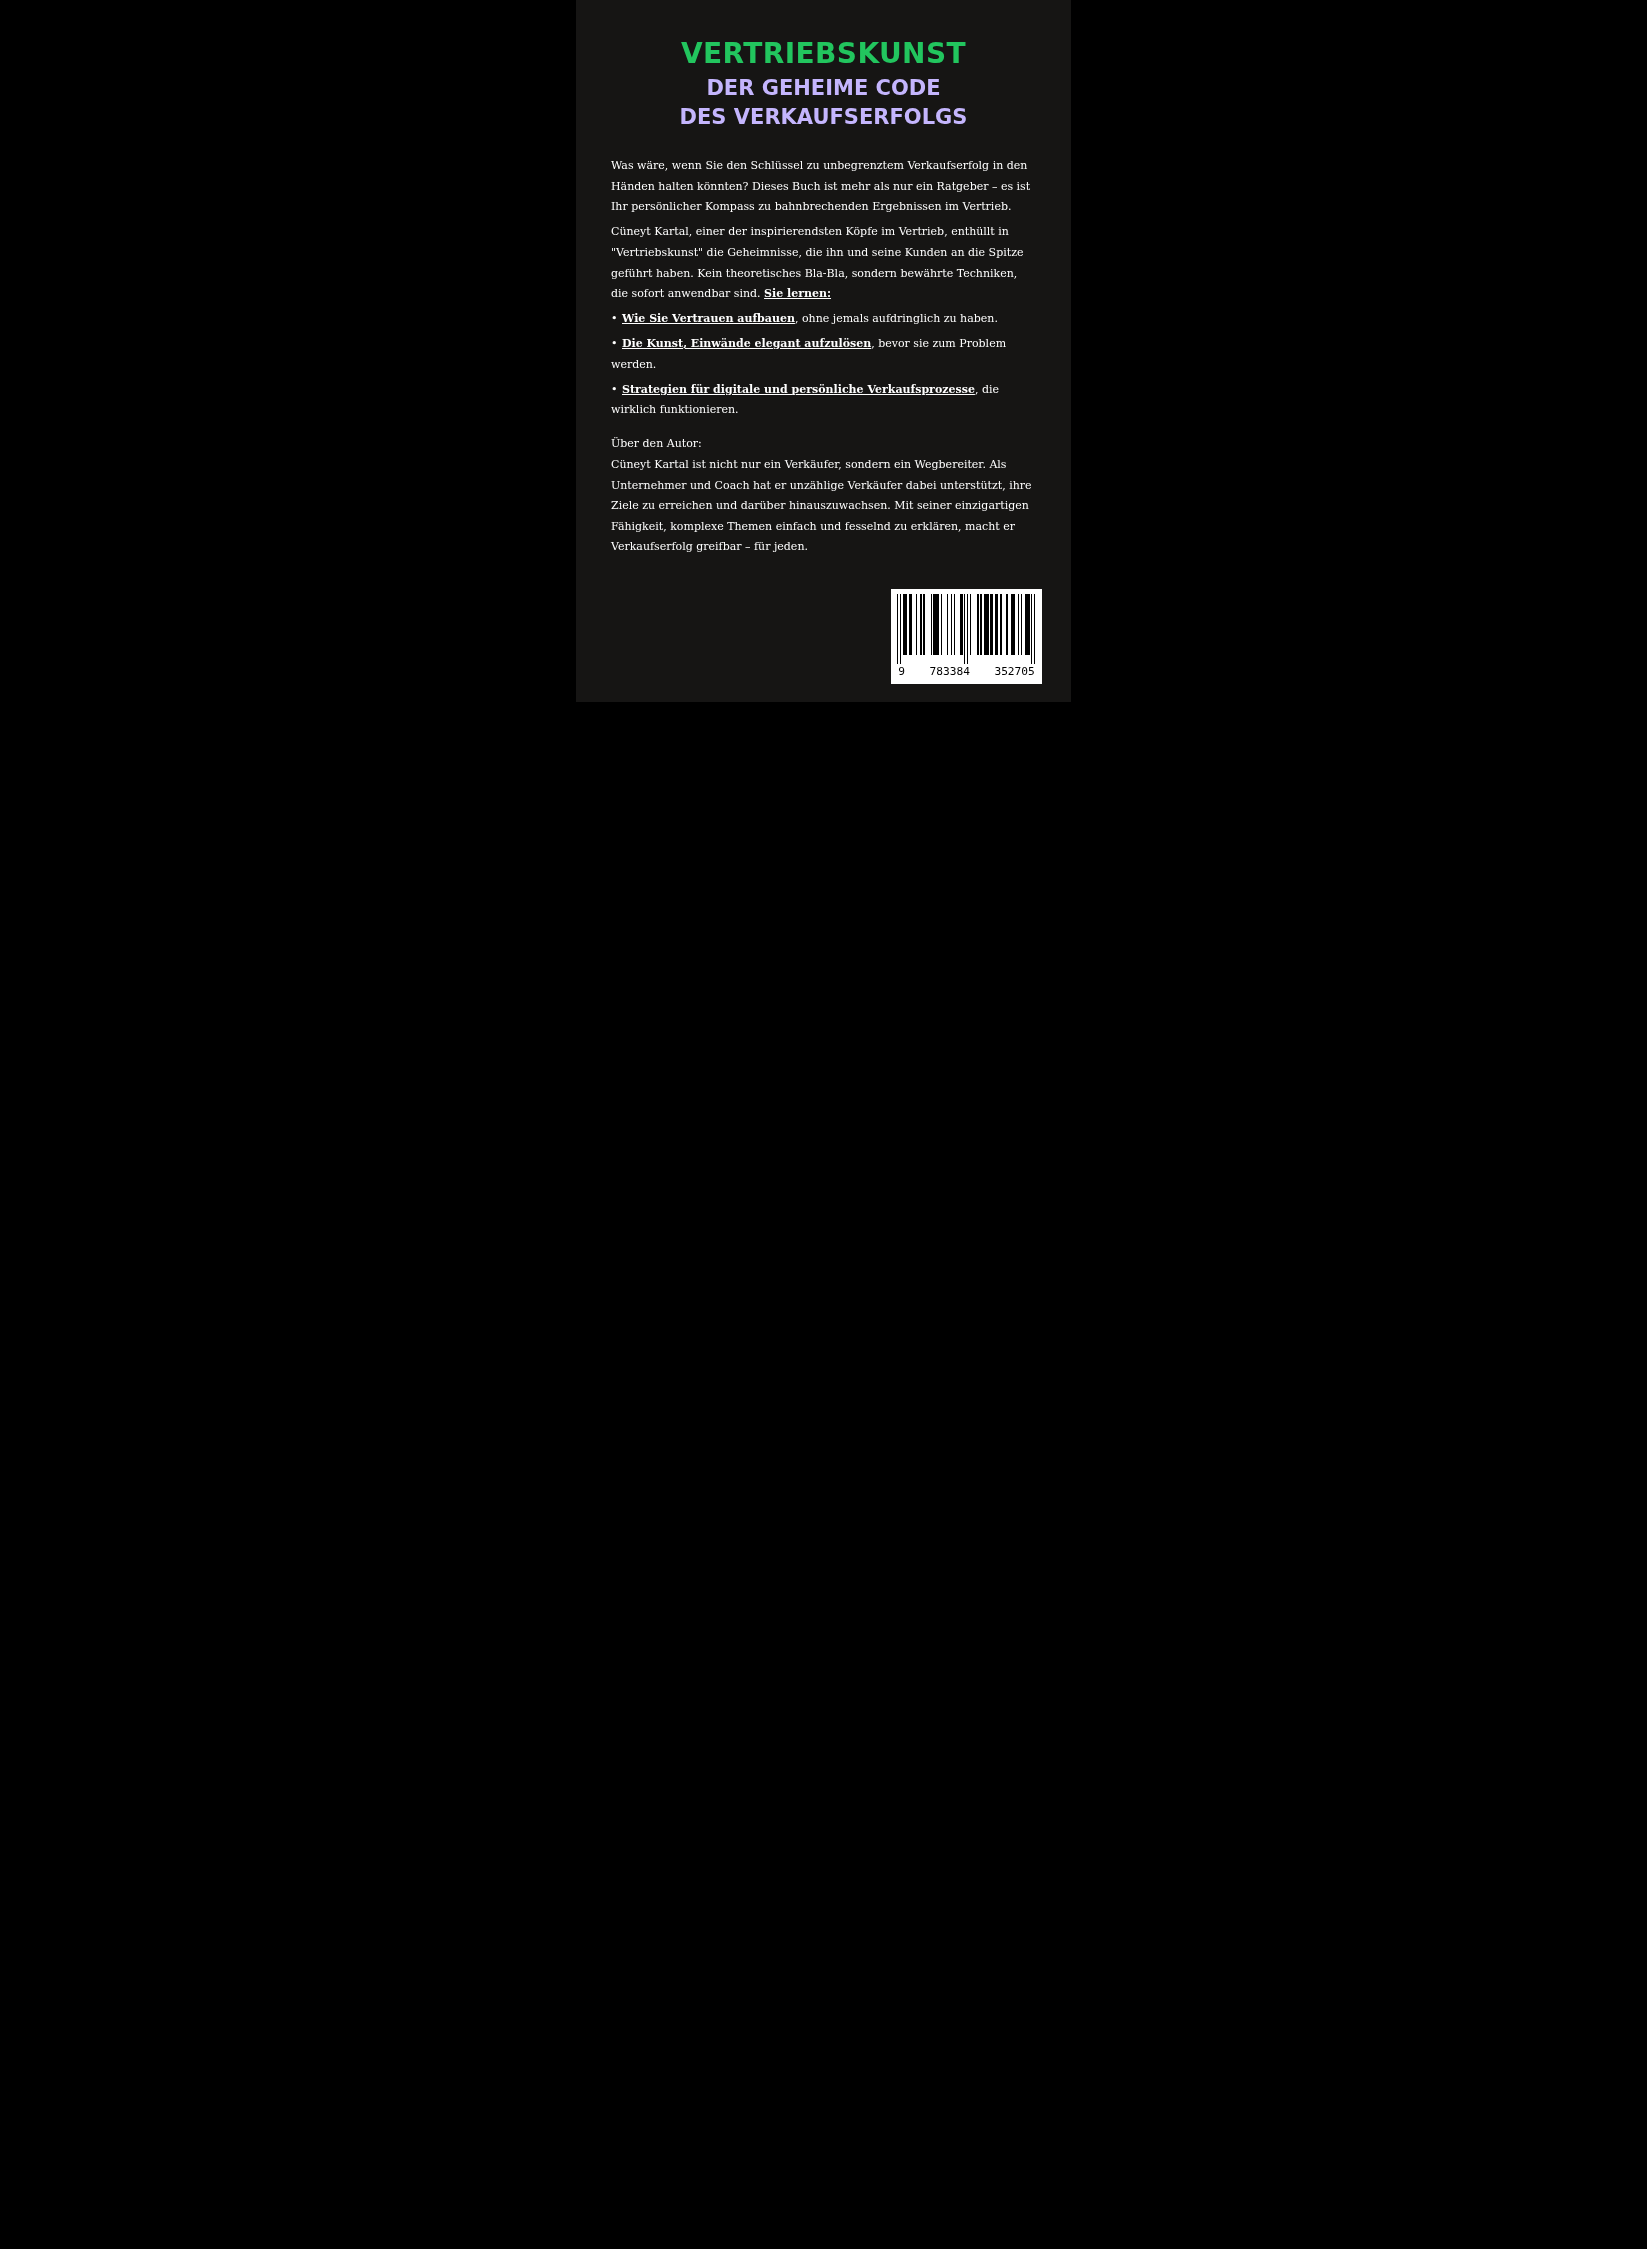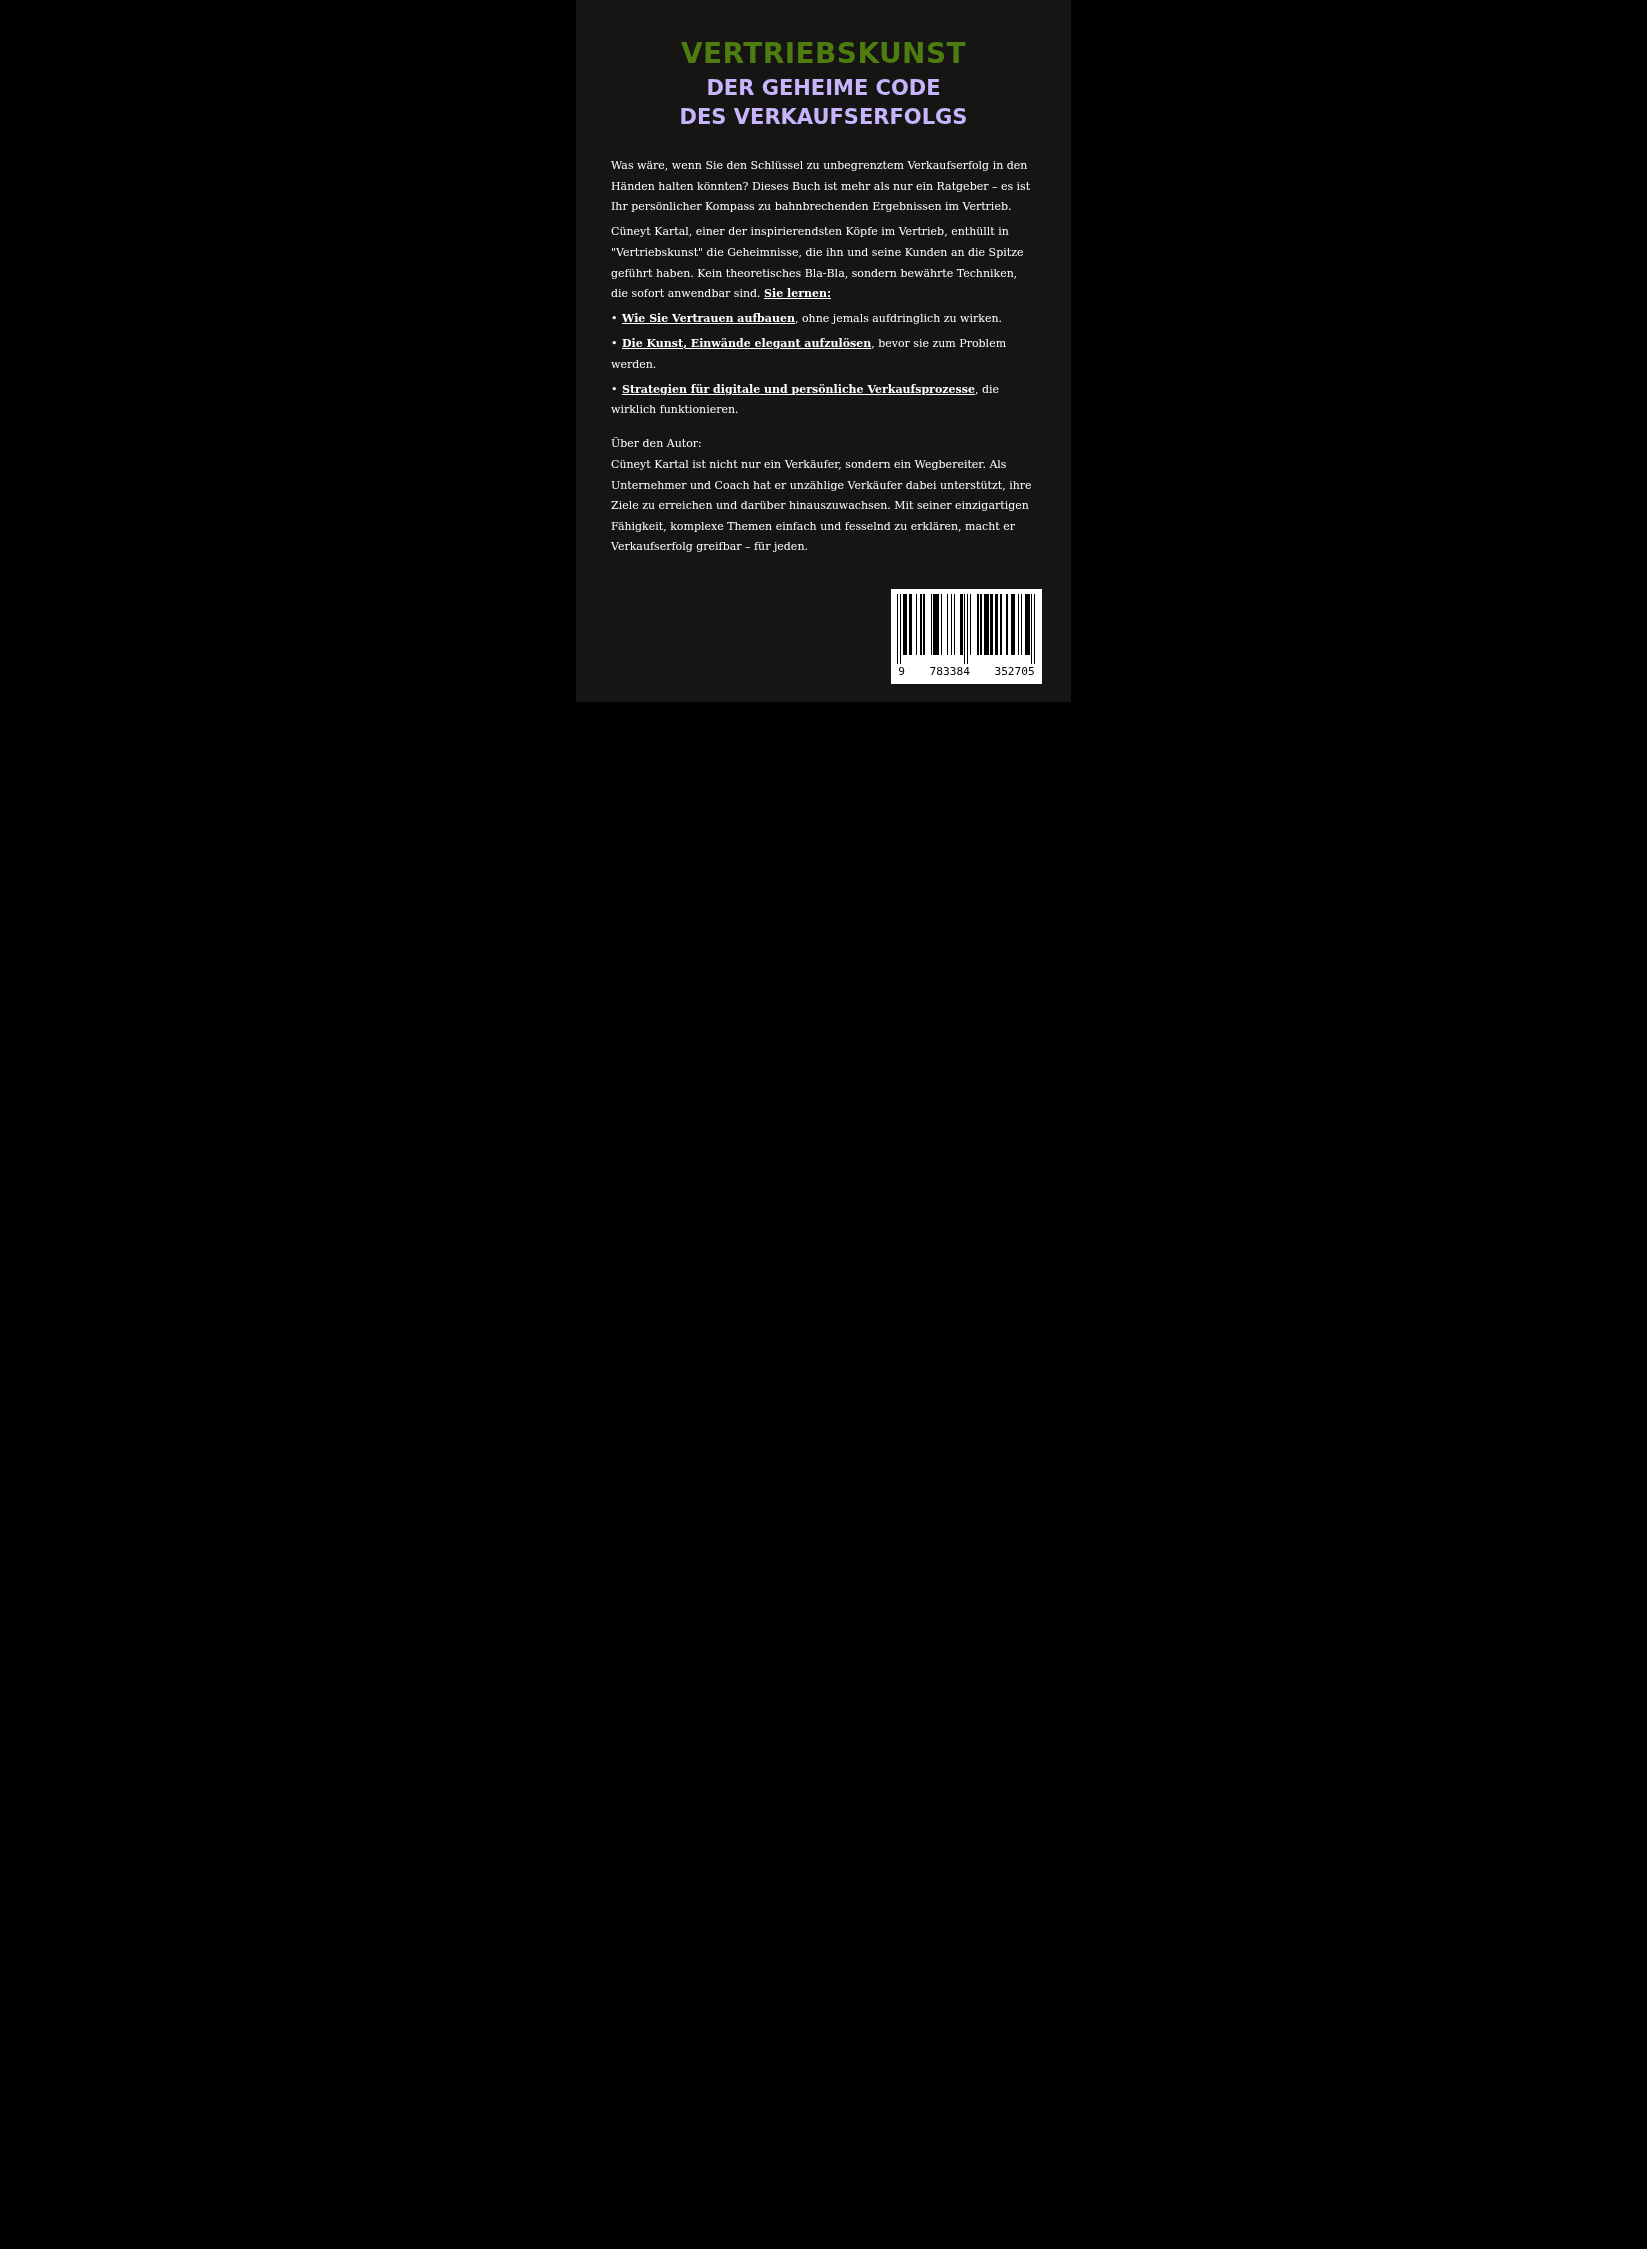--- a/index.html
+++ b/index.html
@@ -19,21 +19,21 @@
   }
   .heading {
     text-align: center;
     padding-top: 40px;
   }
   .title {
     font-family: "DejaVu Sans", sans-serif;
     font-weight: 800;
     font-size: 28px;
     letter-spacing: 0.4px;
-    color: #4d7c0f;
+    color: #22c55e;
     line-height: 1.0;
   }
   .subtitle {
     font-family: "DejaVu Sans", sans-serif;
     font-weight: 800;
     font-size: 21px;
     line-height: 1.38;
     color: #c4b5fd;
     margin-top: 6.3px;
   }
@@ -100,21 +100,21 @@
       <div>DES VERKAUFSERFOLGS</div>
     </div>
   </div>
 
   <div class="body-copy">
 
     <p><span>Was wäre, wenn Sie den Schlüssel zu unbegrenztem Verkaufserfolg in den Händen halten könnten? Dieses Buch ist mehr als nur ein Ratgeber – es ist Ihr persönlicher Kompass zu bahnbrechenden Ergebnissen im Vertrieb.</span></p>
 
     <p><span>Cüneyt Kartal, einer der inspirierendsten Köpfe im Vertrieb, enthüllt in "Vertriebskunst" die Geheimnisse, die ihn und seine Kunden an die Spitze geführt haben. Kein theoretisches Bla-Bla, sondern bewährte Techniken, die sofort anwendbar sind. </span><span class="bold">Sie lernen:</span></p>
 
-    <p><span class="bullet-char">•</span><span class="bold">Wie Sie Vertrauen aufbauen</span><span>, ohne jemals aufdringlich zu wirken.</span></p>
+    <p><span class="bullet-char">•</span><span class="bold">Wie Sie Vertrauen aufbauen</span><span>, ohne jemals aufdringlich zu haben.</span></p>
 
     <p><span class="bullet-char">•</span><span class="bold">Die Kunst, Einwände elegant aufzulösen</span><span>, bevor sie zum Problem werden.</span></p>
 
     <p><span class="bullet-char">•</span><span class="bold">Strategien für digitale und persönliche Verkaufsprozesse</span><span>, die wirklich funktionieren.</span></p>
 
     <p class="author-heading">Über den Autor:</p>
 
     <p><span>Cüneyt Kartal ist nicht nur ein Verkäufer, sondern ein Wegbereiter. Als Unternehmer und Coach hat er unzählige Verkäufer dabei unterstützt, ihre Ziele zu erreichen und darüber hinauszuwachsen. Mit seiner einzigartigen Fähigkeit, komplexe Themen einfach und fesselnd zu erklären, macht er Verkaufserfolg greifbar – für jeden.</span></p>
 
   </div>

